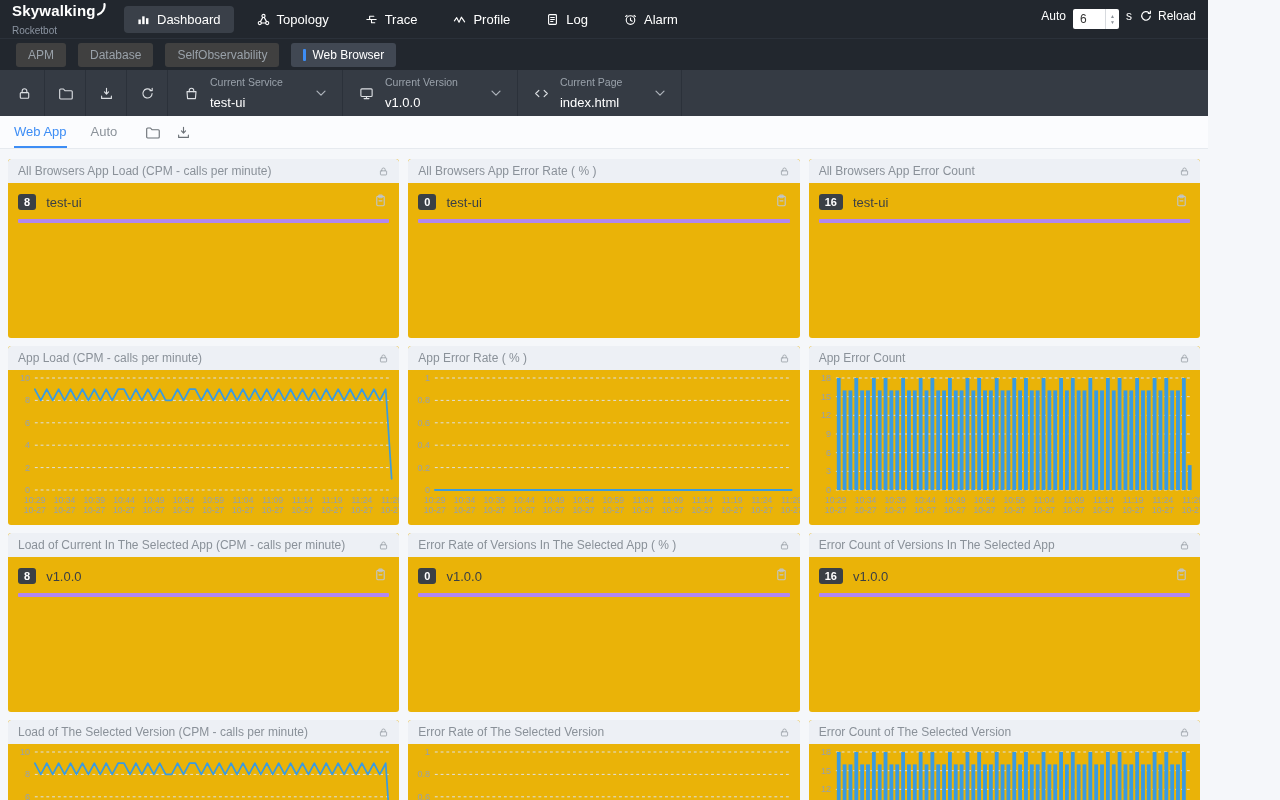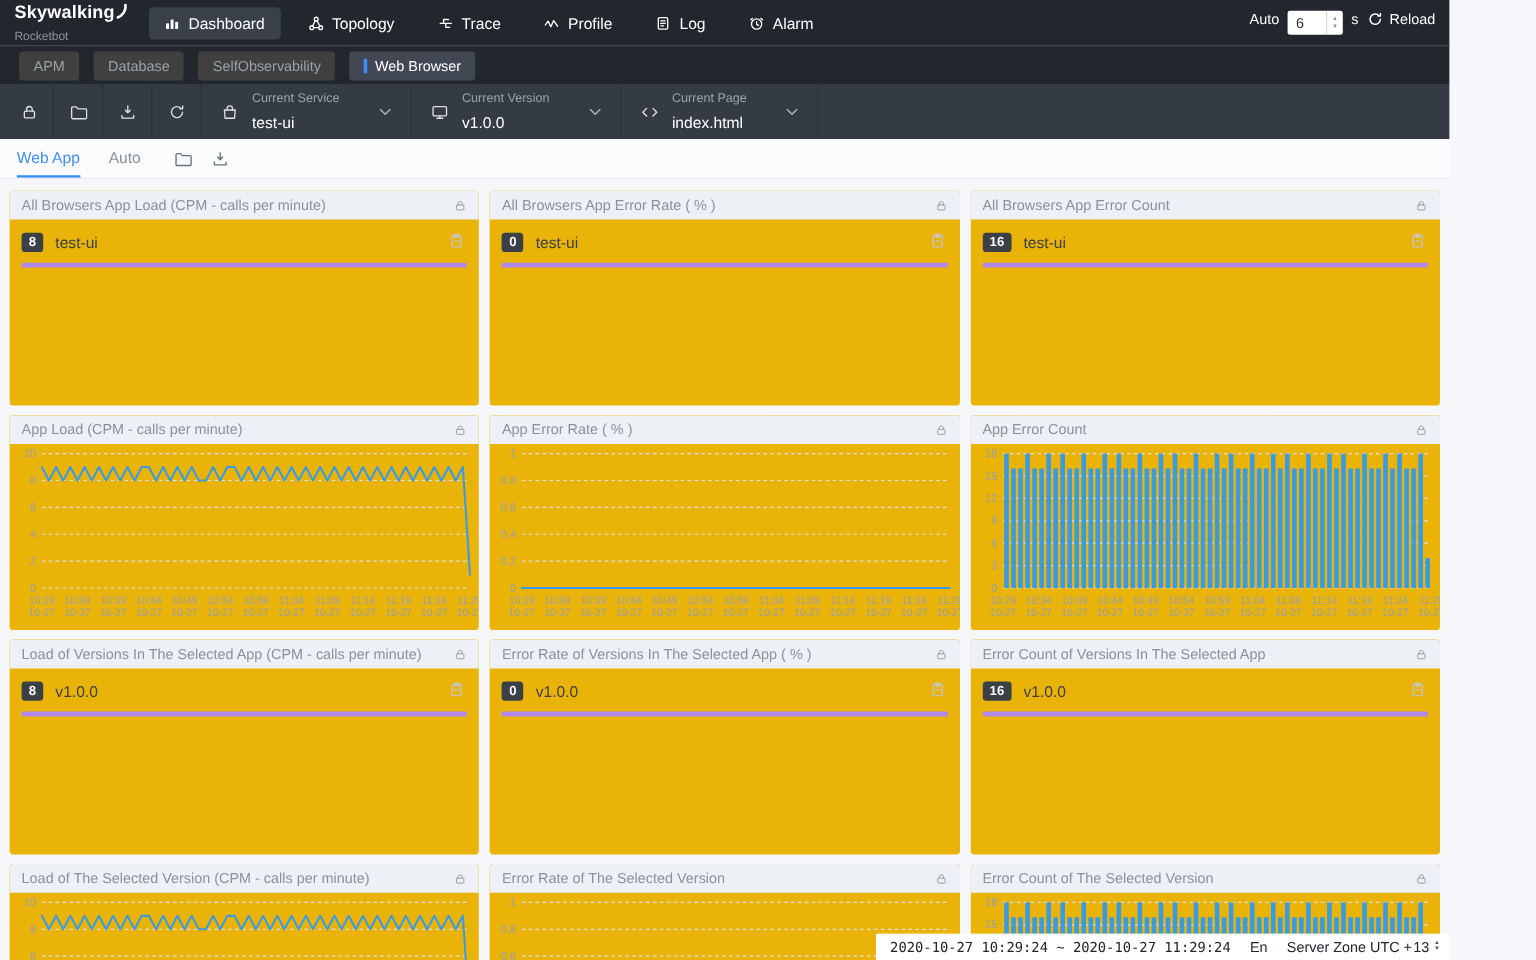--- a/index.html
+++ b/index.html
@@ -577,21 +577,21 @@
             <rect x="370.5" y="8.0" width="4.0" height="112.0" fill="#3a9be0"></rect>
             <rect x="376.6" y="20.4" width="4.0" height="99.6" fill="#3a9be0"></rect>
             <rect x="382.7" y="20.4" width="4.0" height="99.6" fill="#3a9be0"></rect>
             <rect x="388.8" y="8.0" width="4.0" height="112.0" fill="#3a9be0"></rect>
             <rect x="394.9" y="95.1" width="4.0" height="24.9" fill="#3a9be0"></rect>
           </svg>
         </div>
       </section>
       <section class="panel">
         <header class="panel-header">
-          <span class="panel-title">Load of Versions In The Selected App (CPM - calls per minute)</span>
+          <span class="panel-title">Load of Current In The Selected App (CPM - calls per minute)</span>
           <span class="icon">
             <svg width="11" height="11" viewBox="0 0 16 16" fill="none" stroke="currentColor" stroke-width="1.2" stroke-linecap="round" stroke-linejoin="round">
               <rect x="3.5" y="7" width="9" height="6" rx="1"></rect>
               <path d="M5.5 7V5.4a2.5 2.5 0 0 1 5 0V7"></path>
             </svg>
           </span>
         </header>
         <div class="list-item">
           <div class="li-row">
             <span class="badge">8</span>
@@ -876,26 +876,14 @@
             <rect x="370.5" y="8.0" width="4.0" height="112.0" fill="#3a9be0"></rect>
             <rect x="376.6" y="20.4" width="4.0" height="99.6" fill="#3a9be0"></rect>
             <rect x="382.7" y="20.4" width="4.0" height="99.6" fill="#3a9be0"></rect>
             <rect x="388.8" y="8.0" width="4.0" height="112.0" fill="#3a9be0"></rect>
             <rect x="394.9" y="95.1" width="4.0" height="24.9" fill="#3a9be0"></rect>
           </svg>
         </div>
       </section>
     </main>
 
-  <div class="time-footer">
-    <span class="trange">2020-10-27 10:29:24 ~ 2020-10-27 11:29:24</span>
-    <span class="lang">En</span>
-    <span class="zone">
-      <span>Server Zone UTC +</span>
-      <span>13</span>
-      <span class="zone-spin">
-          <span>▲</span>
-          <span>▼</span>
-        </span>
-    </span>
-  </div>
 
 </div>
 
 </body></html>

